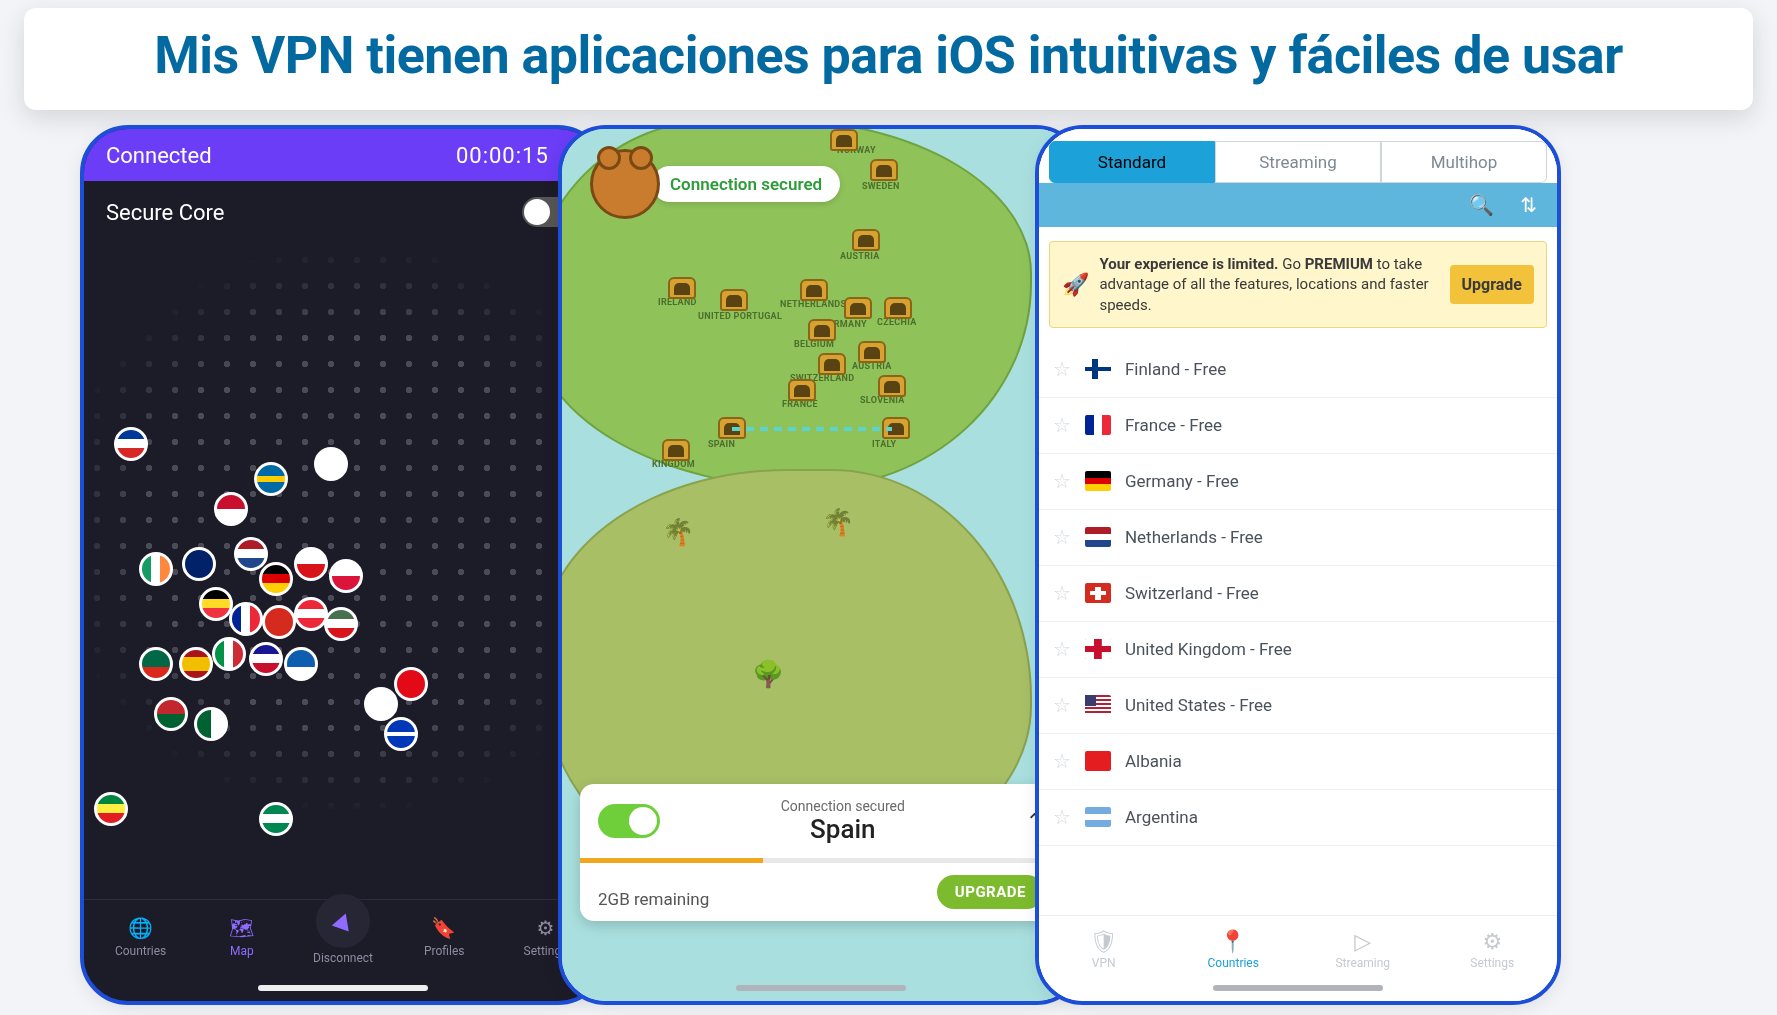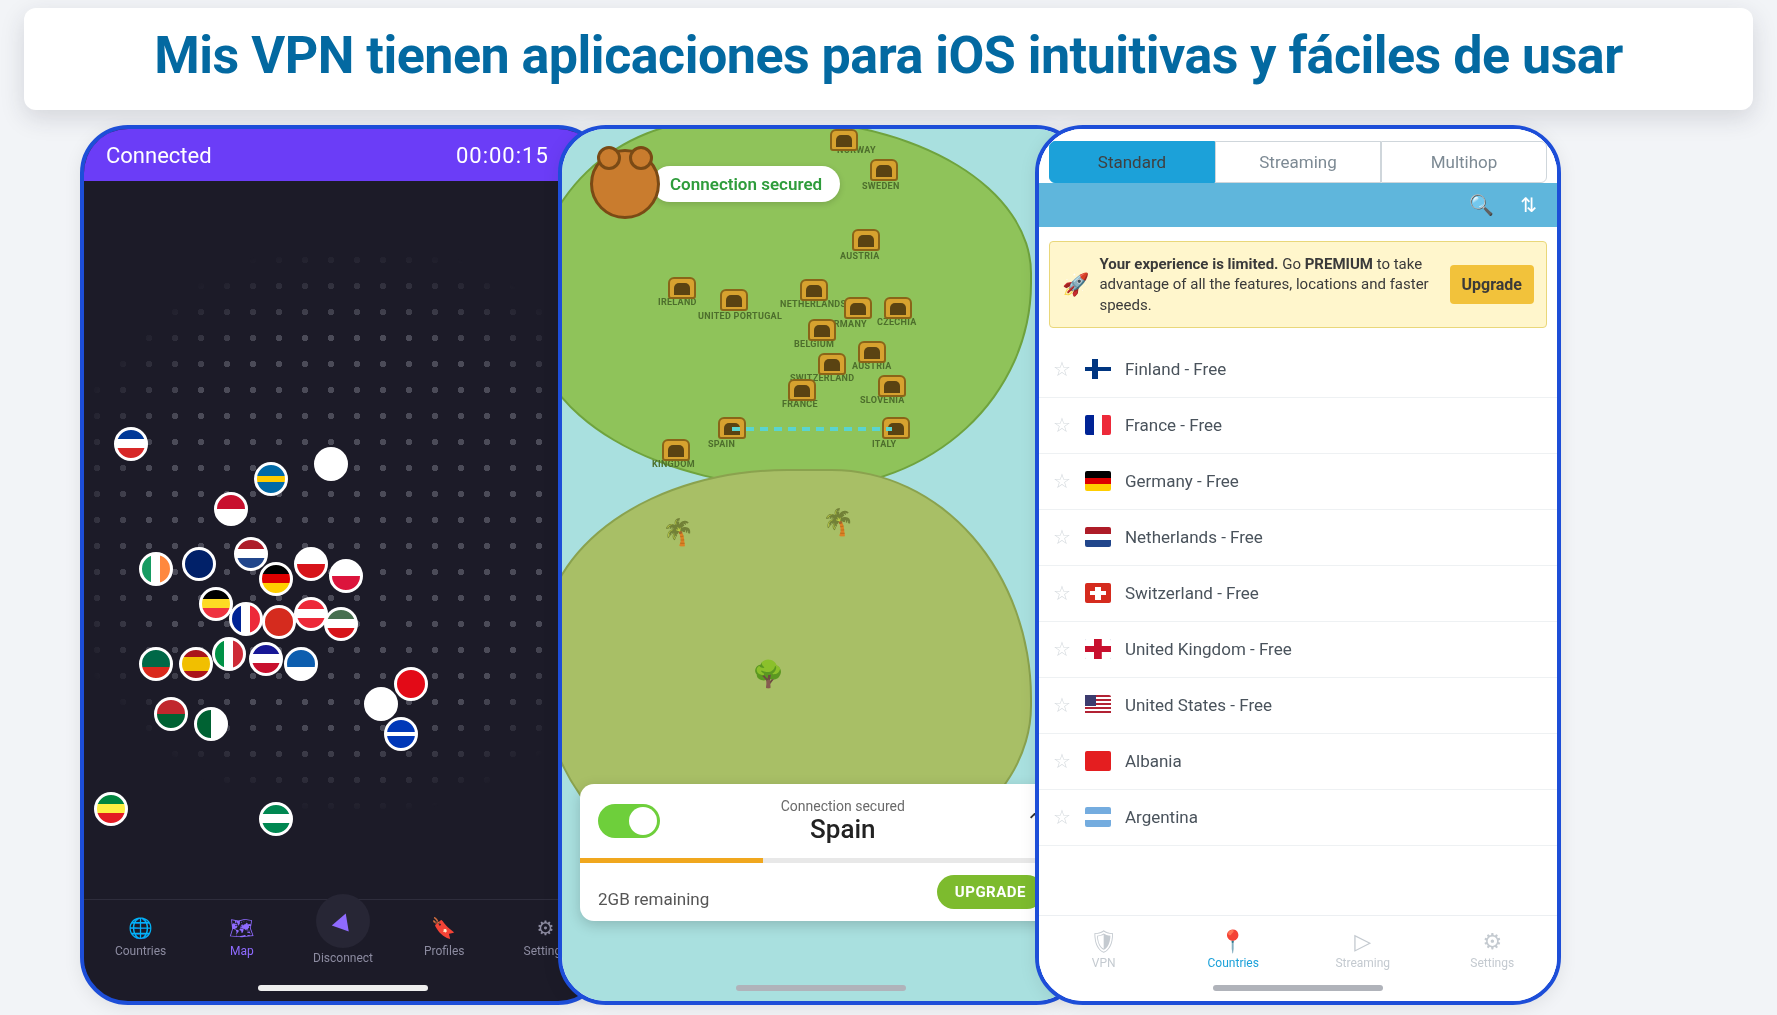--- a/index.html
+++ b/index.html
@@ -96,21 +96,21 @@
   .p2-card-bot .rem { font-size:17px; color:#555; }
   .upg-btn { background:#7dbb2e; color:#fff; font-weight:700; border-radius:18px; padding:8px 18px; font-size:15px; letter-spacing:0.5px; }
 
   
   .p3-screen { position:absolute; inset:0; background:#fff; display:flex; flex-direction:column; }
   .p3-tabs { display:flex; padding:12px 10px 0; background:#fff; gap:0; }
   .p3-tab { flex:1; text-align:center; font-size:17px; padding:10px 0; color:#7d8a94;
     border:1px solid #cfd6db; }
   .p3-tab:first-child { border-radius:6px 0 0 6px; }
   .p3-tab:last-child  { border-radius:0 6px 6px 0; }
-  .p3-tab.active { background:#1ca1d9; color:#404040; border-color:#1ca1d9; }
+  .p3-tab.active { background:#1ca1d9; color:#000000; border-color:#1ca1d9; }
   .p3-toolbar { background:#5fb6dc; height:44px; display:flex; align-items:center; justify-content:flex-end; gap:26px; padding:0 20px; color:#fff; font-size:20px; }
   .p3-banner { margin:14px 10px; background:#fff6cc; border:1px solid #e9d77a; border-radius:4px;
     display:flex; align-items:center; padding:12px; gap:10px; }
   .p3-banner .rocket { font-size:22px; }
   .p3-banner .msg { flex:1; font-size:15px; color:#3a3a3a; line-height:1.35; }
   .p3-banner .msg b { font-weight:700; }
   .p3-banner .up { background:#f2c23b; color:#3a3a3a; font-weight:700; border-radius:4px; padding:10px 12px; font-size:16px; }
 
   .p3-list { flex:1; overflow:hidden; }
   .p3-row { display:flex; align-items:center; height:56px; padding:0 14px; border-bottom:1px solid #eef1f3; gap:14px; }
@@ -155,20 +155,26 @@
 
 <div class="banner">Mis VPN tienen aplicaciones para iOS intuitivas y fáciles de usar</div>
 
 <div class="phone p1">
   <div class="p1-top">
     <span>Connected</span>
     <span style="display:flex;align-items:center;gap:22px">
       <span class="timer">00:00:15</span>
       <span class="chev">›</span>
     </span>
+  </div>
+  <div class="p1-row">
+    <span>Secure Core</span>
+    <span class="toggle">
+        <span class="knob"></span>
+      </span>
   </div>
 
   <div class="p1-map">
     <div class="dot-grid"></div>
 
     <span class="flag-pin" style="left:30px; top:180px; background:linear-gradient(#003897 33%,#fff 33% 66%,#d72828 66%)"></span>
     <span class="flag-pin" style="left:170px; top:215px; background:linear-gradient(#006aa7 40%,#fecc00 40% 60%,#006aa7 60%)"></span>
     <span class="flag-pin" style="left:130px; top:245px; background:linear-gradient(#c8102e 50%,#fff 50%)"></span>
     <span class="flag-pin" style="left:230px; top:200px; background:#fff"></span>
     <span class="flag-pin" style="left:55px; top:305px; background:linear-gradient(90deg,#169b62 33%,#fff 33% 66%,#ff883e 66%)"></span>

